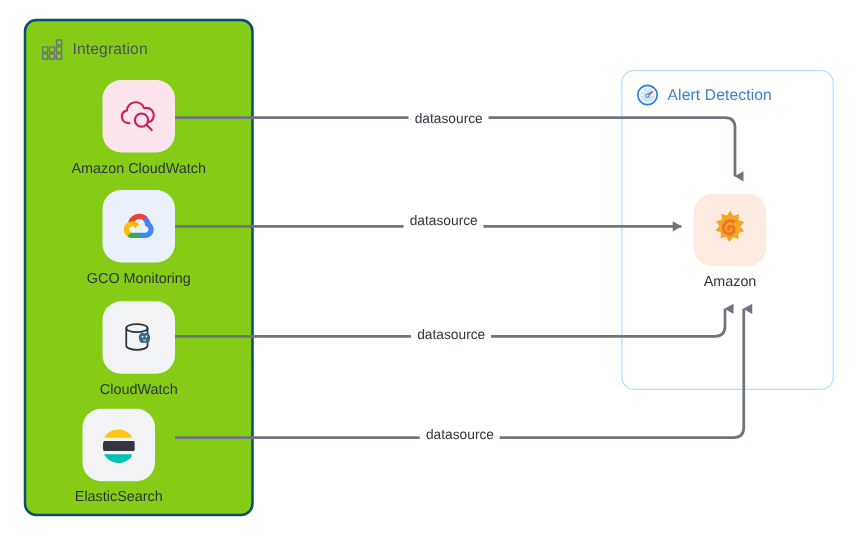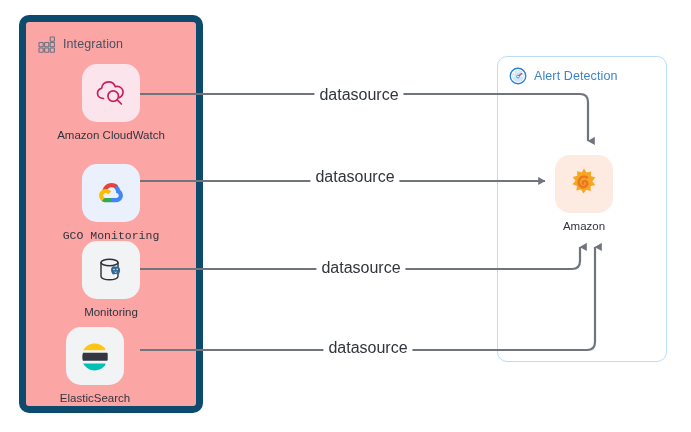--- a/index.html
+++ b/index.html
@@ -23,28 +23,28 @@
   .group {
     position: absolute;
     border-radius: 10px;
     box-sizing: border-box;
   }
   .group.integration {
     left: 19px;
     top: 15px;
     width: 184px;
     height: 398px;
-    border: 7px solid #0c4a6e;
-    background: #fca5a5;
+    border: 2px solid #0c4a6e;
+    background: #84cc16;
   }
   .group.alert {
     left: 497px;
     top: 56px;
     width: 170px;
-    height: 306px;
+    height: 256px;
     border: 1px solid #b9dcfb;
     background: #ffffff;
   }
   .group-header {
     position: absolute;
     display: flex;
     align-items: center;
     gap: 7px;
     white-space: nowrap;
   }
@@ -90,21 +90,21 @@
   .node-tile svg { display: block; }
   .node-label {
     margin-top: 7px;
     font-size: 11.5px;
     color: #30353d;
     white-space: nowrap;
     text-align: right;
   }
 
   .node-cloudwatch { left: 80px; top: 64px; }
-  .node-gco        { left: 80px; top: 164px; font-family: Liberation Mono, monospace; }
+  .node-gco        { left: 80px; top: 152px; }
   .node-postgres   { left: 80px; top: 241px; }
   .node-elastic    { left: 64px; top: 327px; }
   .node-grafana    { left: 553px; top: 155px; }
 
   .tile-cloudwatch { background: #fbe4ec; }
   .tile-gco        { background: #eaf1fd; }
   .tile-postgres   { background: #f2f3f5; }
   .tile-elastic    { background: #f2f3f5; }
   .tile-grafana    { background: #fdeae0; }
 
@@ -121,21 +121,21 @@
     stroke: #70757d;
     stroke-width: 2.2;
     stroke-linecap: butt;
     stroke-linejoin: round;
   }
   .edge-label {
     position: absolute;
     transform: translate(-50%, -50%);
     background: #ffffff;
     padding: 0 5px;
-    font-size: 16px;
+    font-size: 11px;
     color: #30353d;
     white-space: nowrap;
   }
   .lbl-cw  { left: 359px; top: 95px; }
   .lbl-gco { left: 355px; top: 177px; }
   .lbl-pg  { left: 361px; top: 268px; }
   .lbl-es  { left: 368px; top: 348px; }
 </style>
 </head>
 <body>
@@ -269,21 +269,21 @@
             <circle cx="21.0" cy="17.4" r="0.75"></circle>
             <circle cx="24.1" cy="17.2" r="0.75"></circle>
           </g>
           <g fill="none" stroke="#ffffff" stroke-width="0.8" stroke-linecap="round">
             <path d="M21.9,20.1 C22.4,20.5 23.0,20.5 23.5,20.1"></path>
             <path d="M22.6,22.4 L22.6,25.3"></path>
           </g>
         </svg>
       </span>
     </div>
-    <div class="node-label">Monitoring</div>
+    <div class="node-label">CloudWatch</div>
   </div>
 
   <div class="node node-elastic">
     <div class="node-tile tile-elastic">
       <span>
         <svg width="34" height="34" viewBox="0 0 34 34">
           <path d="M5.3,11.2 C7.5,7.2 11.8,4.6 16.7,4.6 C21.0,4.6 24.8,6.6 27.2,9.7
                    L27.2,11.2 Z" fill="#fec514"></path>
           <path d="M28.6,13.8 L5.0,13.8 C4.5,15.1 4.3,16.5 4.3,18.0 C4.3,19.3 4.5,20.6 4.9,21.8
                    L28.6,21.8 C29.2,21.8 29.7,21.3 29.7,20.7 L29.7,14.9

